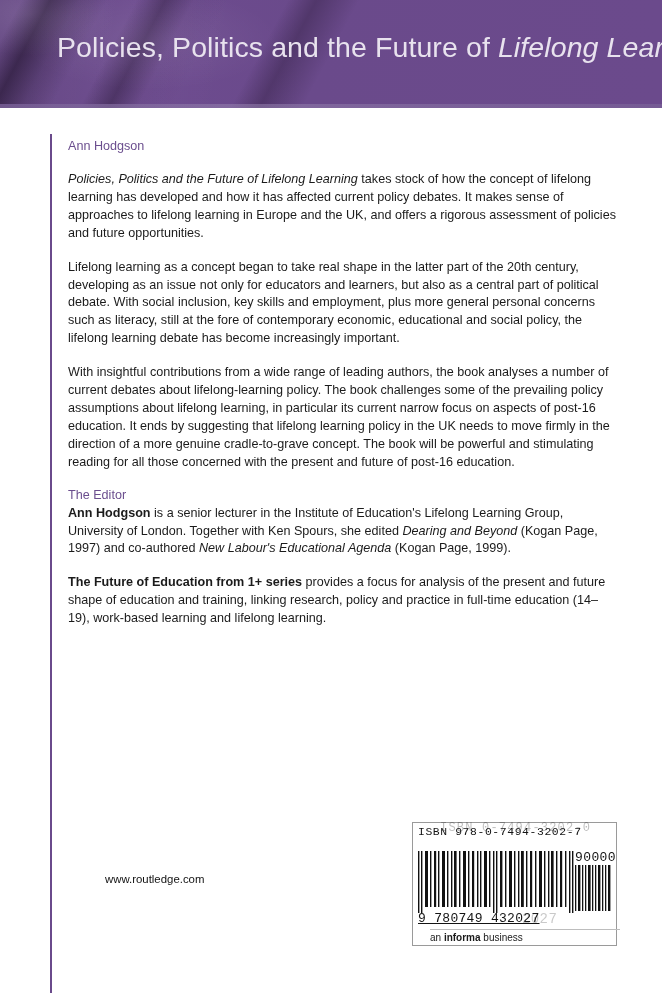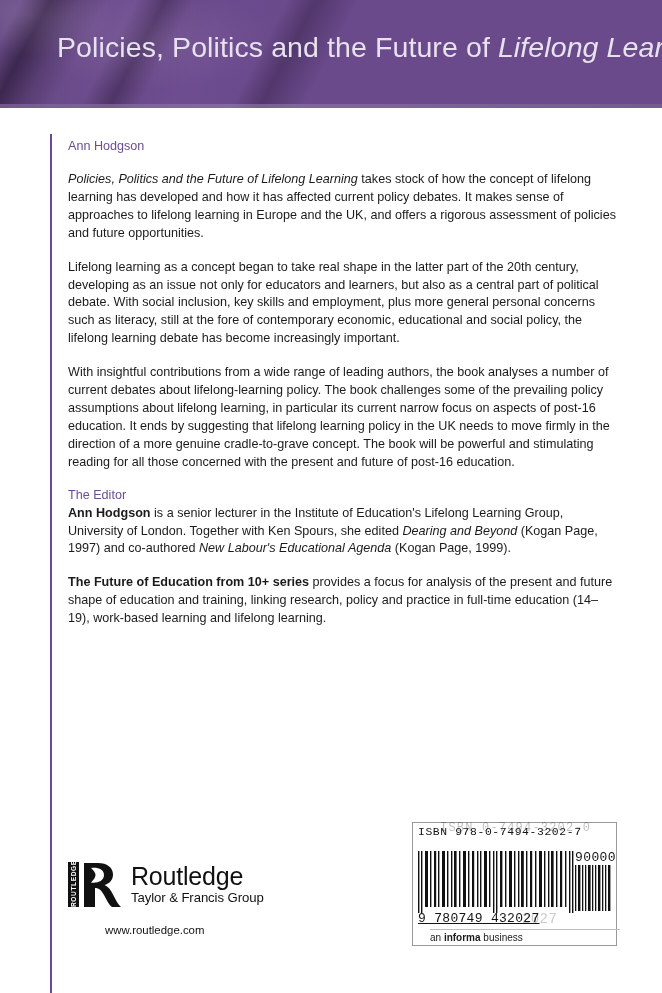--- a/index.html
+++ b/index.html
@@ -281,39 +281,26 @@
 
     <p class="blurb"><span class="ital">Policies, Politics and the Future of Lifelong Learning</span><span> takes stock of how the concept of lifelong learning has developed and how it has affected current policy debates. It makes sense of approaches to lifelong learning in Europe and the UK, and offers a rigorous assessment of policies and future opportunities.</span></p>
 
     <p class="blurb">Lifelong learning as a concept began to take real shape in the latter part of the 20th century, developing as an issue not only for educators and learners, but also as a central part of political debate. With social inclusion, key skills and employment, plus more general personal concerns such as literacy, still at the fore of contemporary economic, educational and social policy, the lifelong learning debate has become increasingly important.</p>
 
     <p class="blurb tight">With insightful contributions from a wide range of leading authors, the book analyses a number of current debates about lifelong-learning policy. The book challenges some of the prevailing policy assumptions about lifelong learning, in particular its current narrow focus on aspects of post-16 education. It ends by suggesting that lifelong learning policy in the UK needs to move firmly in the direction of a more genuine cradle-to-grave concept. The book will be powerful and stimulating reading for all those concerned with the present and future of post-16 education.</p>
 
     <div class="section-head first">The Editor</div>
     <p class="blurb"><span class="bold">Ann Hodgson</span><span> is a senior lecturer in the Institute of Education's Lifelong Learning Group, University of London. Together with Ken Spours, she edited </span><span class="ital">Dearing and Beyond</span><span> (Kogan Page, 1997) and co-authored </span><span class="ital">New Labour's Educational Agenda</span><span> (Kogan Page, 1999).</span></p>
 
-    <p class="blurb"><span class="bold">The Future of Education from 10+ series</span><span> provides a focus for analysis of the present and future shape of education and training, linking research, policy and practice in full-time education (14–19), work-based learning and lifelong learning.</span></p>
+    <p class="blurb"><span class="bold">The Future of Education from 1+ series</span><span> provides a focus for analysis of the present and future shape of education and training, linking research, policy and practice in full-time education (14–19), work-based learning and lifelong learning.</span></p>
 
 
   </div>
 
   <div class="logo-block">
-    <div class="logo-row">
-      <div class="logo-vert">ROUTLEDGE</div>
-      <span class="logo-mark">
-        <svg width="40" height="48" viewBox="0 0 40 48" aria-hidden="true">
-          <path d="M2,2 L2,46 L13,46 L13,27 C17,27 19.5,29.5 22,34 C24.5,38.5 27,44 30,46 L39,46 C35,42.5 32,35 29,30 C27,26.8 25,25 22.5,24 C27,22.6 31,19.5 31,13.5 C31,6.5 25,2 16,2 Z" fill="#111111"></path>
-          <path d="M9,7 C16,6 22,8.5 22,14 C22,19.5 16,22.5 9,21.5 C12,18.5 13.5,16 13.5,14 C13.5,12 12,9.6 9,7 Z" fill="#ffffff"></path>
-        </svg>
-      </span>
-      <div class="logo-words">
-        <div class="logo-name">Routledge</div>
-        <div class="logo-sub">Taylor &amp; Francis Group</div>
-      </div>
-    </div>
     <div class="logo-url">www.routledge.com</div>
   </div>
 
   <div class="barcode-block">
     <div class="barcode-frame">
       <div class="isbn-line">
         <span class="isbn-ghost">ISBN 0-7494-3202-0</span>
         <span>ISBN 978-0-7494-3202-7</span>
       </div>
       <div class="bars-row">

